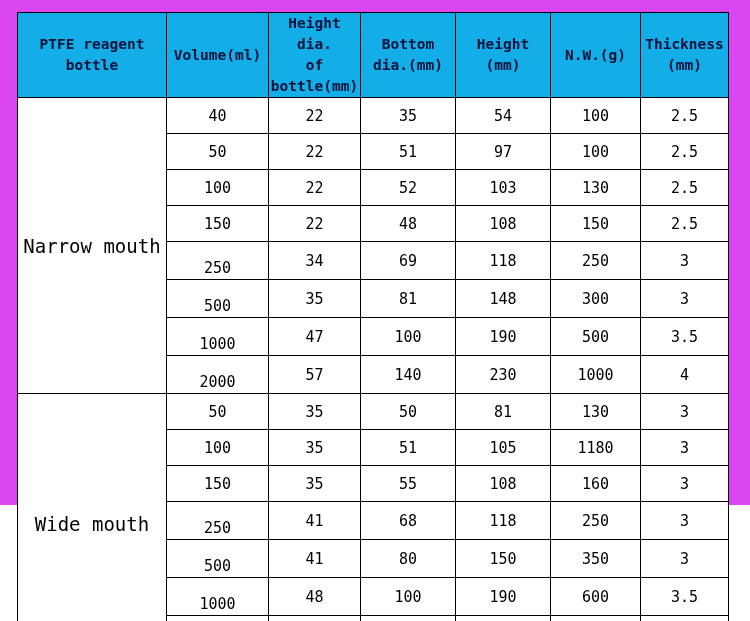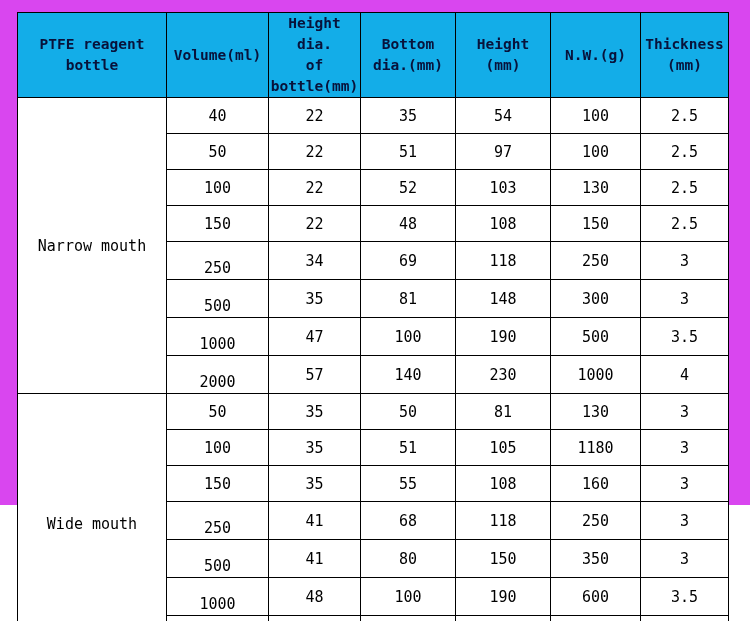--- a/index.html
+++ b/index.html
@@ -55,21 +55,21 @@
     height: 70px;
     letter-spacing: 0px;
   }
   table.spec tbody td {
     height: 35px;
     font-size: 15px;
     font-weight: normal;
     background: #ffffff;
   }
   table.spec tbody td.group {
-    font-size: 15px;
+    font-size: 19px;
   }
   
   table.spec tbody td.vol-low {
     vertical-align: bottom;
     padding-bottom: 2px;
   }
   .hdr-multi { display: block; }
 </style>
 </head>
 <body>

